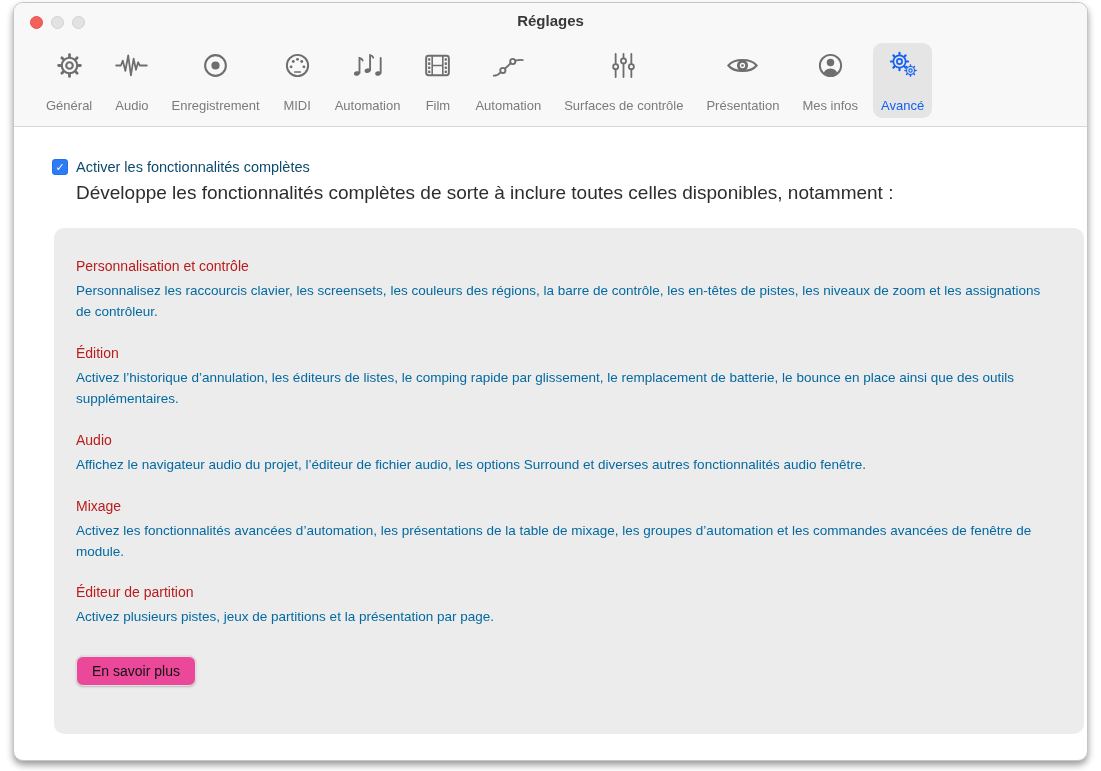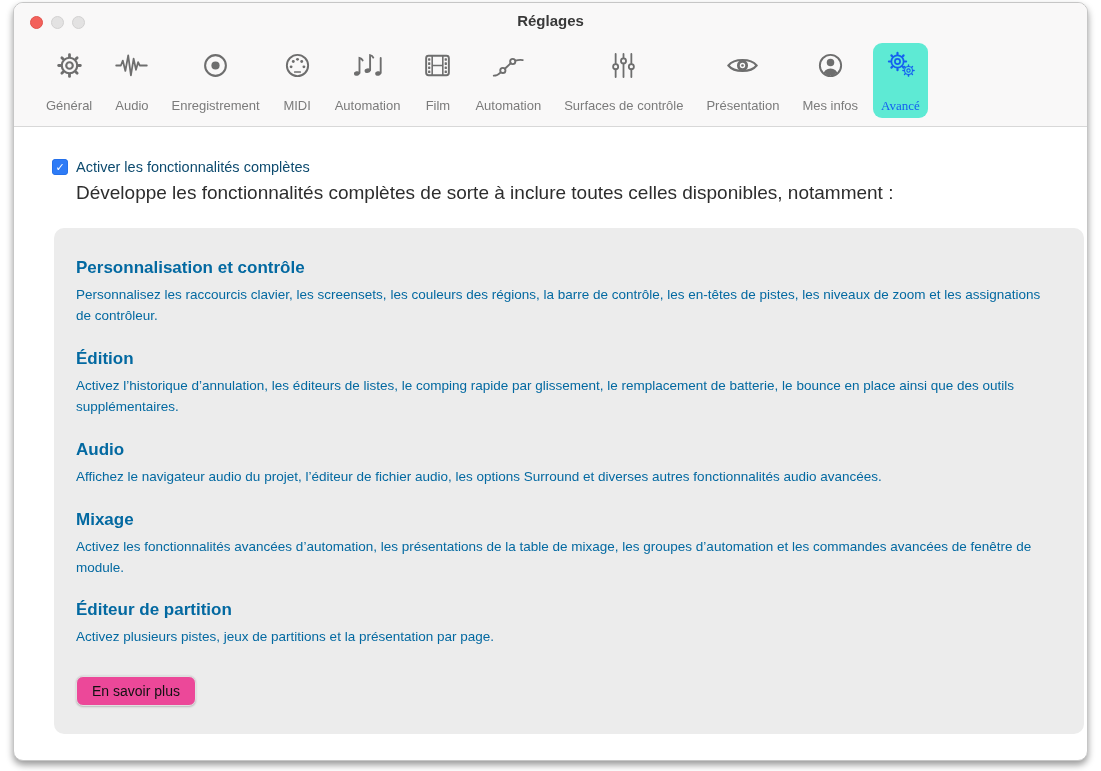--- a/index.html
+++ b/index.html
@@ -25,36 +25,36 @@
   .traffic-lights{position:absolute;left:16px;top:13px;display:flex;gap:8px;}
   .tl{width:13px;height:13px;border-radius:50%;}
   .tl.red{background:#f3615b;border:1px solid #e2524c;}
   .tl.dim{background:#e3e2e2;border:1px solid #d2d1d1;}
   .win-title{position:absolute;left:0;right:0;top:9px;text-align:center;
     font-size:15px;font-weight:bold;color:#393939;}
   .toolbar{display:flex;align-items:flex-start;padding:2px 6px 8px 24px;gap:7px;}
   .tab{display:flex;flex-direction:column;align-items:center;justify-content:flex-end;
     gap:18px;padding:6px 8px;border-radius:9px;color:var(--icon-gray);cursor:default;min-height:62px;}
   .tab .tlabel{font-size:13px;color:var(--label-gray);white-space:nowrap;line-height:1;}
-  .tab.selected{background:#5eead4;color:var(--accent);font-family:Liberation Serif, serif;}
+  .tab.selected{background:#e5e5e5;color:var(--accent);}
   .tab.selected .tlabel{color:var(--accent);}
   .ticon{display:flex;align-items:center;justify-content:center;height:32px;}
   
   .content{padding:32px 28px 0 38px;background:#fff;}
   .checkbox-row{display:flex;align-items:center;gap:8px;}
   .checkbox{width:16px;height:16px;border-radius:4px;background:var(--checkbox-blue);
     display:flex;align-items:center;justify-content:center;flex:0 0 auto;
     box-shadow:inset 0 0 0 0.5px #1a66e0;}
   .checkbox::after{content:"\2713";color:#fff;font-size:11px;font-weight:bold;line-height:1;}
   .checkbox-label{font-size:14.5px;color:#0c4a6e;}
   .checkbox-desc{margin:7px 0 0 24px;font-size:19px;color:#2d2d2d;}
   .groupbox{margin:24px 0 0 2px;width:1030px;min-height:506px;background:var(--group-bg);
     border-radius:10px;padding:30px 24px 24px 22px;}
   .section{margin-bottom:22px;}
-  .section-title{font-size:17px;font-weight:bold;color:#0369a1;margin-bottom:7px;}
+  .section-title{font-size:14px;font-weight:normal;color:#b91c1c;margin-bottom:7px;}
   .section-body{font-size:13.5px;line-height:1.55;color:#0369a1;max-width:975px;}
   .learn-more{margin-top:6px;font-family:inherit;font-size:14px;color:#111;
     background:#ec4899;border:1px solid #e0e0e0;border-radius:7px;padding:6px 15px;
     box-shadow:0 0.5px 2px rgba(0,0,0,0.22);cursor:default;}
 </style>
 </head>
 <body>
 
 <svg width="0" height="0" style="position:absolute" aria-hidden="true">
   <symbol id="gear-sym" viewBox="0 0 24 24">
@@ -256,21 +256,21 @@
         <div class="section-body">Personnalisez les raccourcis clavier, les screensets, les couleurs des régions, la barre de contrôle, les en-têtes de pistes, les niveaux de zoom et les assignations de contrôleur.</div>
       </div>
 
       <div class="section">
         <div class="section-title">Édition</div>
         <div class="section-body">Activez l’historique d’annulation, les éditeurs de listes, le comping rapide par glissement, le remplacement de batterie, le bounce en place ainsi que des outils supplémentaires.</div>
       </div>
 
       <div class="section">
         <div class="section-title">Audio</div>
-        <div class="section-body">Affichez le navigateur audio du projet, l’éditeur de fichier audio, les options Surround et diverses autres fonctionnalités audio avancées.</div>
+        <div class="section-body">Affichez le navigateur audio du projet, l’éditeur de fichier audio, les options Surround et diverses autres fonctionnalités audio fenêtre.</div>
       </div>
 
       <div class="section">
         <div class="section-title">Mixage</div>
         <div class="section-body">Activez les fonctionnalités avancées d’automation, les présentations de la table de mixage, les groupes d’automation et les commandes avancées de fenêtre de module.</div>
       </div>
 
       <div class="section">
         <div class="section-title">Éditeur de partition</div>
         <div class="section-body">Activez plusieurs pistes, jeux de partitions et la présentation par page.</div>

